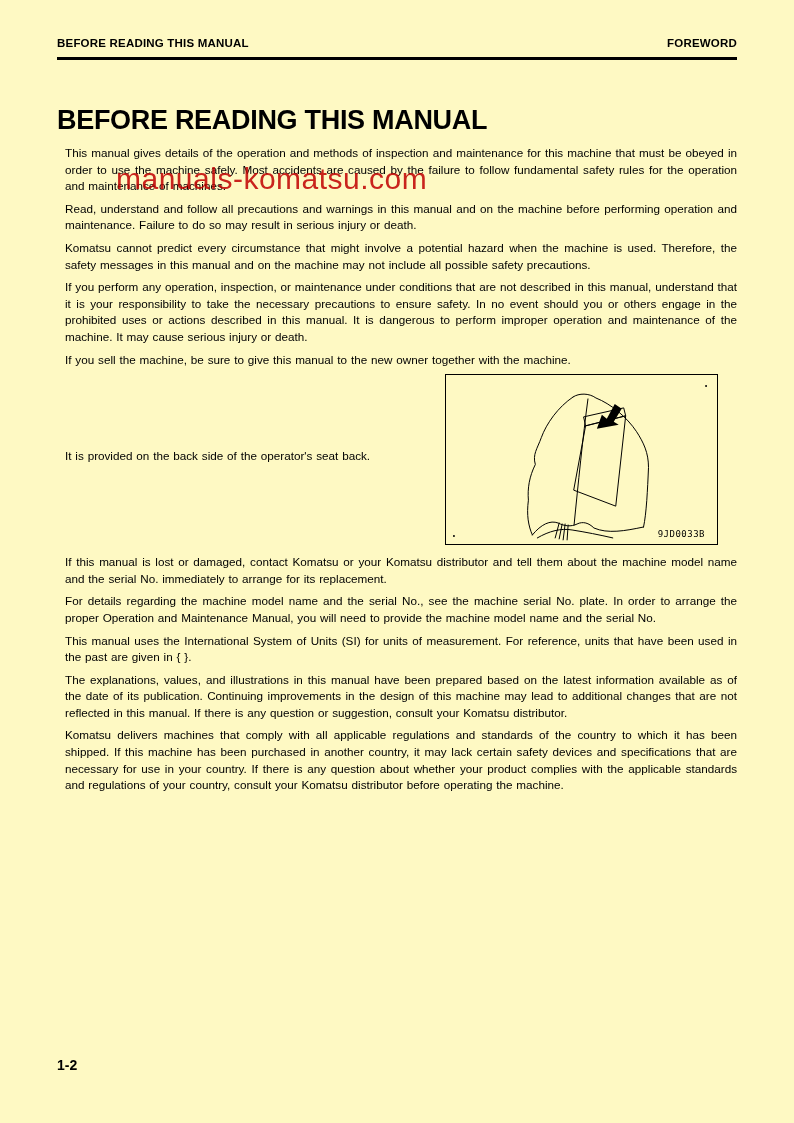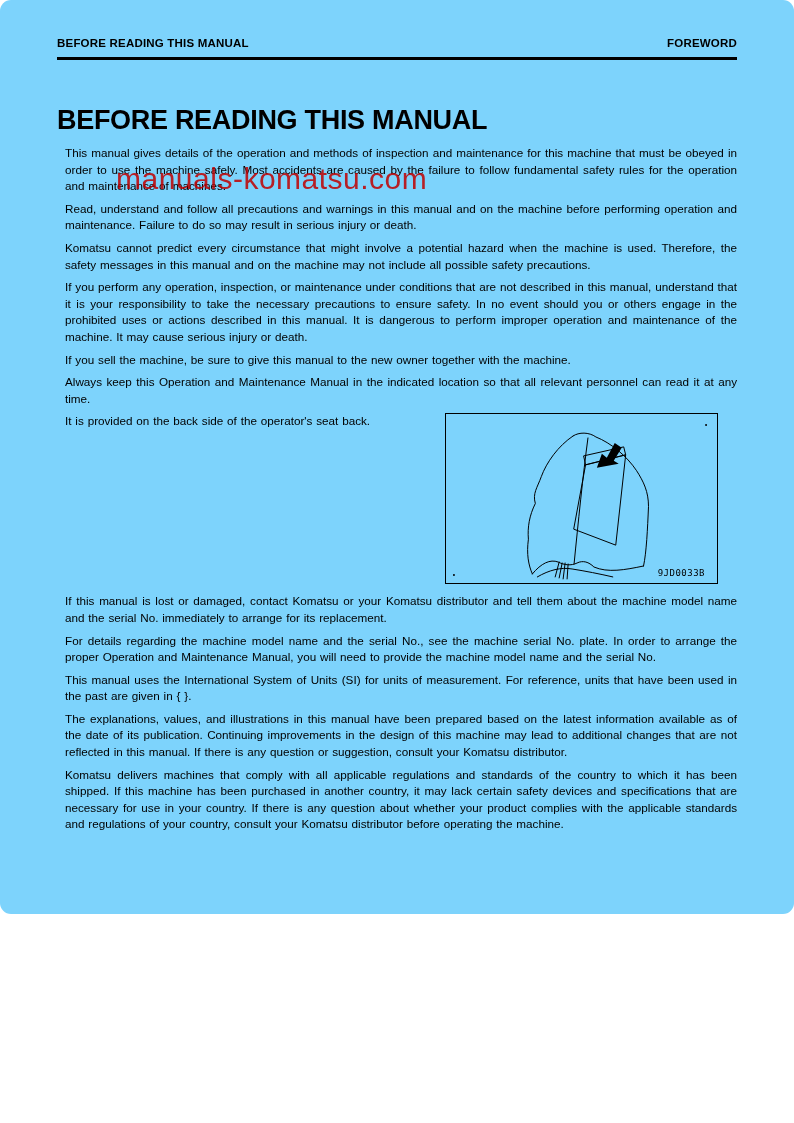--- a/index.html
+++ b/index.html
@@ -1,23 +1,22 @@
 <!DOCTYPE html>
 <html><head>
 <meta charset="utf-8">
 <style>
   html, body { margin:0; padding:0; background:#ffffff; }
   .page {
     position: relative;
-    width: 794px; height: 914px;
-    background: #7dd3fc;
+    width: 794px; height: 1123px;
+    background: #fef9c3;
     font-family: "Liberation Sans", sans-serif;
     color: #000;
     overflow: hidden;
-    border-radius: 11px;
   }
   .running-header {
     position: absolute; top: 37px; left: 57px; right: 57px;
     display: flex; justify-content: space-between;
     font-size: 11.5px; font-weight: bold; letter-spacing: 0.2px;
   }
   .header-rule {
     position: absolute; top: 57px; left: 57px; right: 57px;
     height: 3px; background: #000;
   }
@@ -29,21 +28,21 @@
     font-size: 27px; font-weight: bold; letter-spacing: -0.3px;
     line-height: 32px;
   }
   .content p {
     margin: 0 0 6px 8px;
     font-size: 11.7px; line-height: 16.6px;
     text-align: justify;
     word-spacing: 0.6px;
   }
   .figure-row {
-    display: flex; align-items: flex-start;
+    display: flex; align-items: center;
     margin: 1px 0 9px 0;
   }
   .figure-row .side-text { flex: 1; padding-right: 12px; }
   .seat-figure {
     position: relative;
     width: 273px; height: 171px;
     margin: 0 19px 0 0;
     border: 1.5px solid #000;
     box-sizing: border-box;
     flex: none;
@@ -78,21 +77,20 @@
   <div class="header-rule"></div>
 
   <div class="content">
     <h1 class="page-title">BEFORE READING THIS MANUAL</h1>
 
     <p>This manual gives details of the operation and methods of inspection and maintenance for this machine that must be obeyed in order to use the machine safely. Most accidents are caused by the failure to follow fundamental safety rules for the operation and maintenance of machines.</p>
     <p>Read, understand and follow all precautions and warnings in this manual and on the machine before performing operation and maintenance. Failure to do so may result in serious injury or death.</p>
     <p>Komatsu cannot predict every circumstance that might involve a potential hazard when the machine is used. Therefore, the safety messages in this manual and on the machine may not include all possible safety precautions.</p>
     <p>If you perform any operation, inspection, or maintenance under conditions that are not described in this manual, understand that it is your responsibility to take the necessary precautions to ensure safety. In no event should you or others engage in the prohibited uses or actions described in this manual. It is dangerous to perform improper operation and maintenance of the machine. It may cause serious injury or death.</p>
     <p>If you sell the machine, be sure to give this manual to the new owner together with the machine.</p>
-    <p>Always keep this Operation and Maintenance Manual in the indicated location so that all relevant personnel can read it at any time.</p>
 
     <div class="figure-row">
       <p class="side-text">It is provided on the back side of the operator's seat back.</p>
 
       <div class="seat-figure">
         <svg viewBox="0 0 273 168" fill="none" stroke="#000" stroke-width="1" stroke-linecap="round" stroke-linejoin="round">
 
           <g>
             <path d="M 128 21 C 134 17 144 17 151 22 C 166 28 182 41 192 56 C 199 67 204 77 204 92 C 203 115 202 138 199 152"></path>
             <path d="M 128 21 C 113 31 101 48 96 62 C 92 73 87 79 90 89 C 84 101 82 113 83 125 C 81 140 83 151 87 160"></path>

